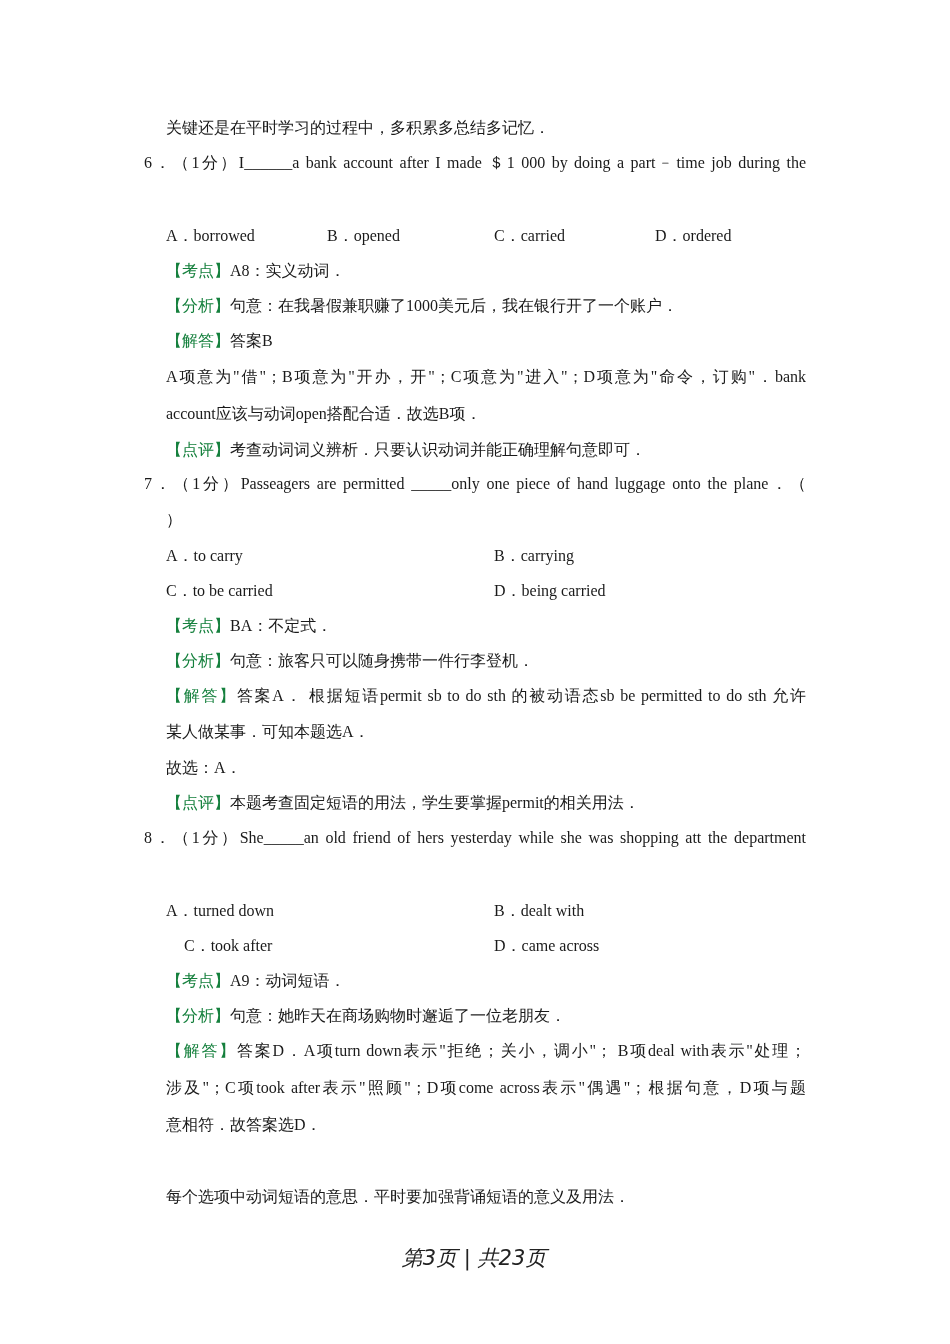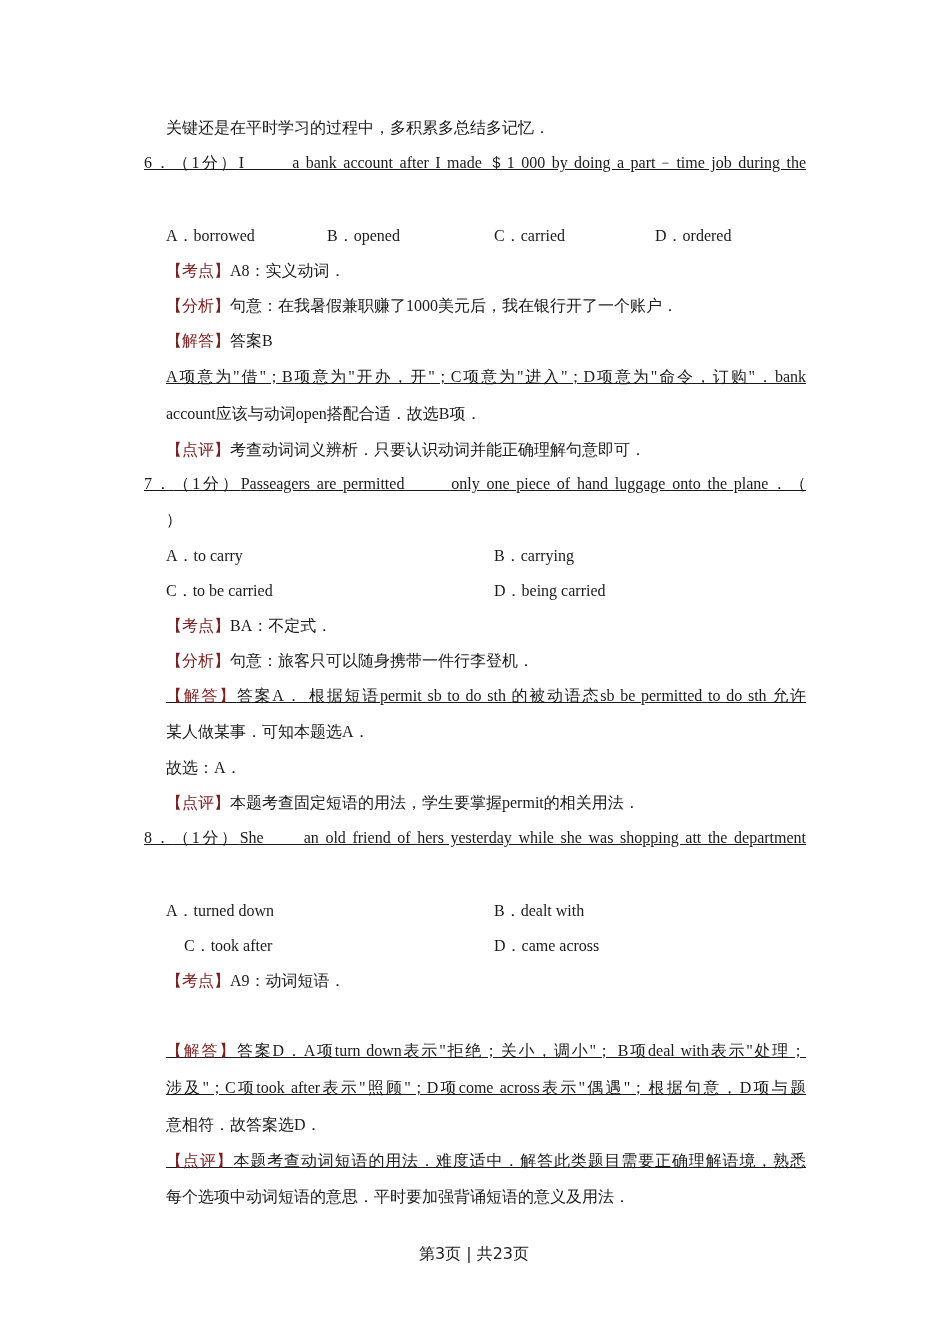--- a/index.html
+++ b/index.html
@@ -7,26 +7,26 @@
     width: 950px; height: 1344px; position: relative; overflow: hidden;
     font-family: "Liberation Serif", "DejaVu Serif", serif;
     color: #1a1a1a;
   }
   .page { position: absolute; left: 0; top: 0; width: 950px; height: 1072px; }
   .line {
     position: absolute; left: 166px; right: 144px;
     font-size: 16px; line-height: 20px; white-space: nowrap;
   }
   .qline { left: 144px; }
-  .justify { text-align: justify; text-align-last: justify; white-space: normal; text-decoration: underline; }
-  .tag { color: #7f1d1d; }
+  .justify { text-align: justify; text-align-last: justify; white-space: normal; }
+  .tag { color: #15803d; }
   .opt { position: absolute; font-size: 16px; line-height: 20px; white-space: nowrap; }
   .footer {
     position: absolute; left: 0; right: 2px; top: 1244px; text-align: center;
-    font-family: "DejaVu Sans", sans-serif; font-size: 16px; color: #222;
+    font-family: "DejaVu Sans", sans-serif; font-size: 21px; color: #222; font-style: italic;
   }
 </style>
 </head>
 <body>
 
 <div class="page">
 
   <div class="line" style="top:118px">关键还是在平时学习的过程中，多积累多总结多记忆．</div>
 
   <div class="line qline justify" style="top:153px">
@@ -80,24 +80,24 @@
     <span>8．</span><span>（1分）</span><span>She_____an old friend of hers yesterday while she was shopping att the department</span>
   </div>
   <div class="opt" style="left:166px;top:901px">A．turned down</div>
   <div class="opt" style="left:494px;top:901px">B．dealt with</div>
   <div class="opt" style="left:184px;top:936px">C．took after</div>
   <div class="opt" style="left:494px;top:936px">D．came across</div>
 
   <div class="line" style="top:971px">
     <span class="tag">【考点】</span><span>A9：动词短语．</span>
   </div>
+  <div class="line" style="top:1006px">
+    <span class="tag">【分析】</span><span>句意：她昨天在商场购物时邂逅了一位老朋友．</span>
+  </div>
   <div class="line justify" style="top:1041px">
     <span class="tag">【解答】</span><span>答案D．A项turn down表示"拒绝；关小，调小"；  B项deal with表示"处理；</span>
   </div>
   <div class="line justify" style="top:1078px">涉及"；C项took after表示"照顾"；D项come across表示"偶遇"；根据句意，D项与题</div>
   <div class="line" style="top:1115px">意相符．故答案选D．</div>
-  <div class="line justify" style="top:1151px">
-    <span class="tag">【点评】</span><span>本题考查动词短语的用法．难度适中．解答此类题目需要正确理解语境，熟悉</span>
-  </div>
   <div class="line" style="top:1187px">每个选项中动词短语的意思．平时要加强背诵短语的意义及用法．</div>
 
   <div class="footer">第3页 | 共23页</div>
 </div>
 
 </body></html>

